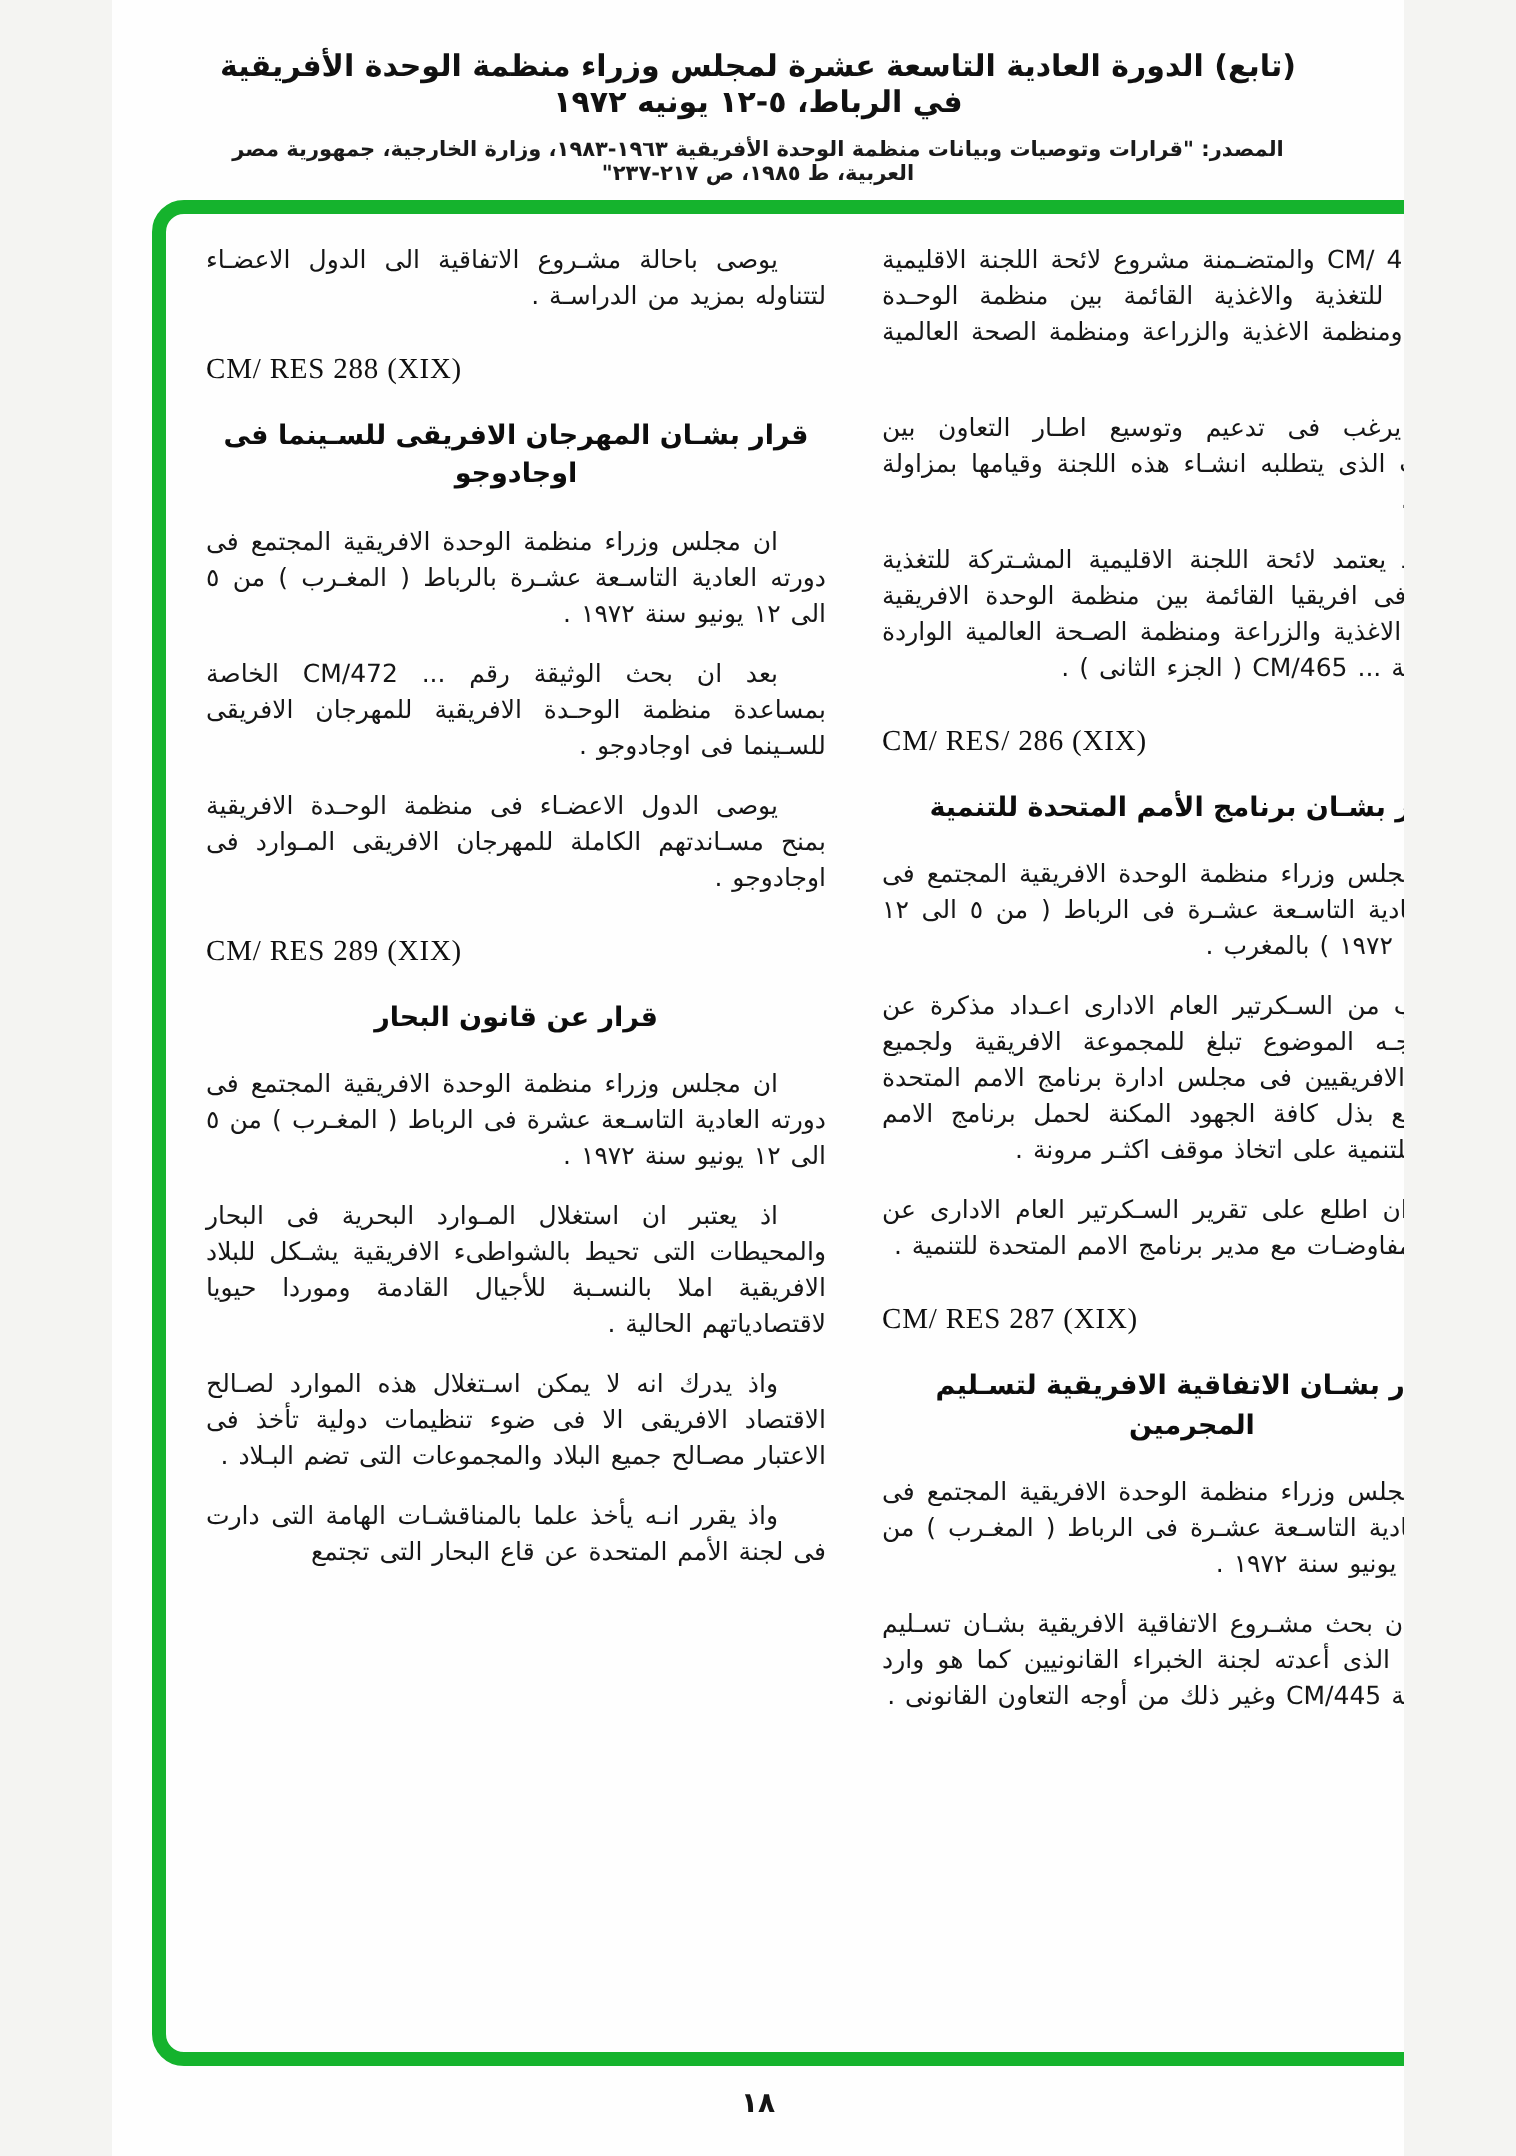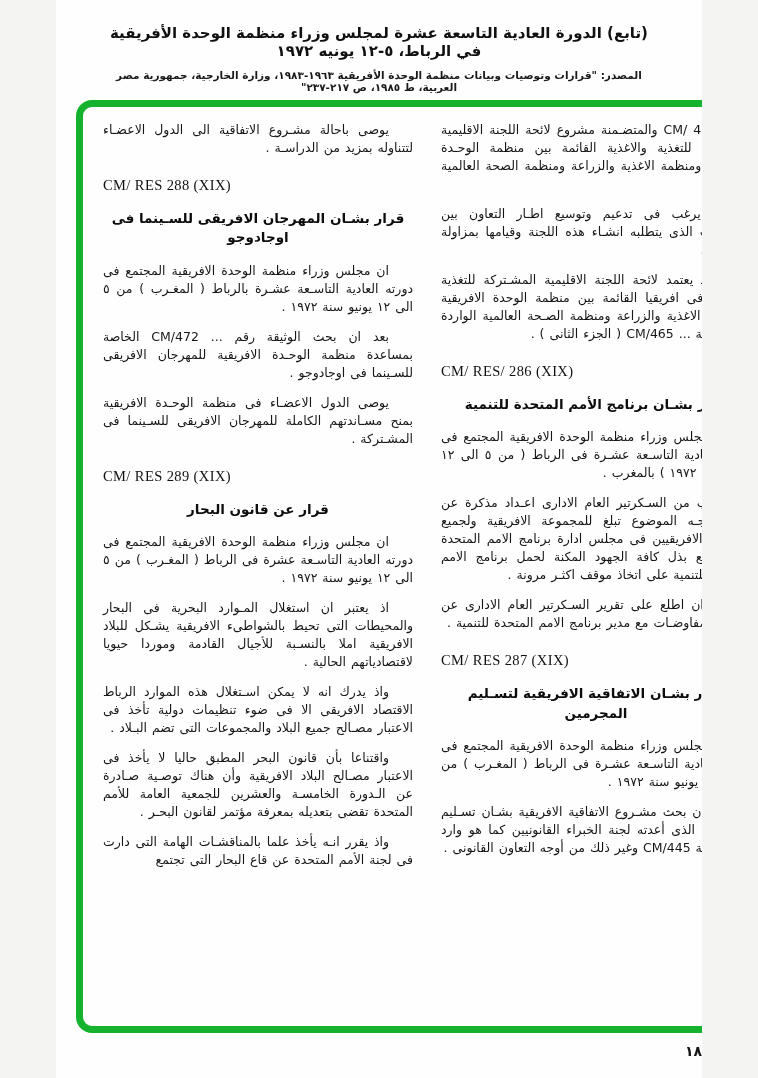--- a/index.html
+++ b/index.html
@@ -73,21 +73,21 @@
     font-weight: bold;
     text-align: center;
     font-size: 13.5px;
     margin-bottom: 14px;
     color: #0d0d0d;
   }
   .page-footer {
     position: absolute;
     left: 0; right: 0;
     bottom: 18px;
-    text-align: right;
+    text-align: center;
   }
   .page-number {
     font-size: 14px;
     font-weight: bold;
     color: #141414;
   }
 </style>
 </head>
 <body>
 
@@ -112,27 +112,26 @@
         <p class="block heading">قرار بشـان الاتفاقية الافريقية لتسـليم المجرمين</p>
         <p class="block paragraph">ان مجلس وزراء منظمة الوحدة الافريقية المجتمع فى دورته العادية التاسـعة عشـرة فى الرباط ( المغـرب ) من ٥ الى ١٢ يونيو سنة ١٩٧٢ .</p>
         <p class="block paragraph">بعد ان بحث مشـروع الاتفاقية الافريقية بشـان تسـليم المجرمين الذى أعدته لجنة الخبراء القانونيين كما هو وارد فى الوثيقة CM/445 وغير ذلك من أوجه التعاون القانونى .</p>
       </div>
     <div class="col">
         <p class="block paragraph">يوصى باحالة مشـروع الاتفاقية الى الدول الاعضـاء لتتناوله بمزيد من الدراسـة .</p>
         <p class="block docref">CM/ RES 288 (XIX)</p>
         <p class="block heading">قرار بشـان المهرجان الافريقى للسـينما فى اوجادوجو</p>
         <p class="block paragraph">ان مجلس وزراء منظمة الوحدة الافريقية المجتمع فى دورته العادية التاسـعة عشـرة بالرباط ( المغـرب ) من ٥ الى ١٢ يونيو سنة ١٩٧٢ .</p>
         <p class="block paragraph">بعد ان بحث الوثيقة رقم ... CM/472 الخاصة بمساعدة منظمة الوحـدة الافريقية للمهرجان الافريقى للسـينما فى اوجادوجو .</p>
-        <p class="block paragraph">يوصى الدول الاعضـاء فى منظمة الوحـدة الافريقية بمنح مسـاندتهم الكاملة للمهرجان الافريقى للسـينما فى المشـتركة .</p>
+        <p class="block paragraph">يوصى الدول الاعضـاء فى منظمة الوحـدة الافريقية بمنح مسـاندتهم الكاملة للمهرجان الافريقى المـوارد فى اوجادوجو .</p>
         <p class="block docref">CM/ RES 289 (XIX)</p>
         <p class="block heading">قرار عن قانون البحار</p>
         <p class="block paragraph">ان مجلس وزراء منظمة الوحدة الافريقية المجتمع فى دورته العادية التاسـعة عشرة فى الرباط ( المغـرب ) من ٥ الى ١٢ يونيو سنة ١٩٧٢ .</p>
         <p class="block paragraph">اذ يعتبر ان استغلال المـوارد البحرية فى البحار والمحيطات التى تحيط بالشواطىء الافريقية يشـكل للبلاد الافريقية املا بالنسـبة للأجيال القادمة وموردا حيويا لاقتصادياتهم الحالية .</p>
-        <p class="block paragraph">واذ يدرك انه لا يمكن اسـتغلال هذه الموارد الرباط الاقتصاد الافريقى الا فى ضوء تنظيمات دولية تأخذ فى الاعتبار مصـالح جميع البلاد والمجموعات التى تضم البـلاد .</p>
-        <p class="block paragraph">واقتناعا بأن قانون البحر المطبق حاليا لا يأخذ فى الاعتبار مصـالح البلاد الافريقية وأن هناك توصـية صـادرة عن الـدورة الخامسـة والعشرين للجمعية العامة للأمم المتحدة تقضى بتعديله بمعرفة مؤتمر لقانون البحـر .</p>
+        <p class="block paragraph">واذ يدرك انه لا يمكن اسـتغلال هذه الموارد لصـالح الاقتصاد الافريقى الا فى ضوء تنظيمات دولية تأخذ فى الاعتبار مصـالح جميع البلاد والمجموعات التى تضم البـلاد .</p>
         <p class="block paragraph">واذ يقرر انـه يأخذ علما بالمناقشـات الهامة التى دارت فى لجنة الأمم المتحدة عن قاع البحار التى تجتمع</p>
       </div>
   </section>
 
   <footer class="page-footer">
     <span class="page-number">١٨</span>
   </footer>
 
 </div>
 

